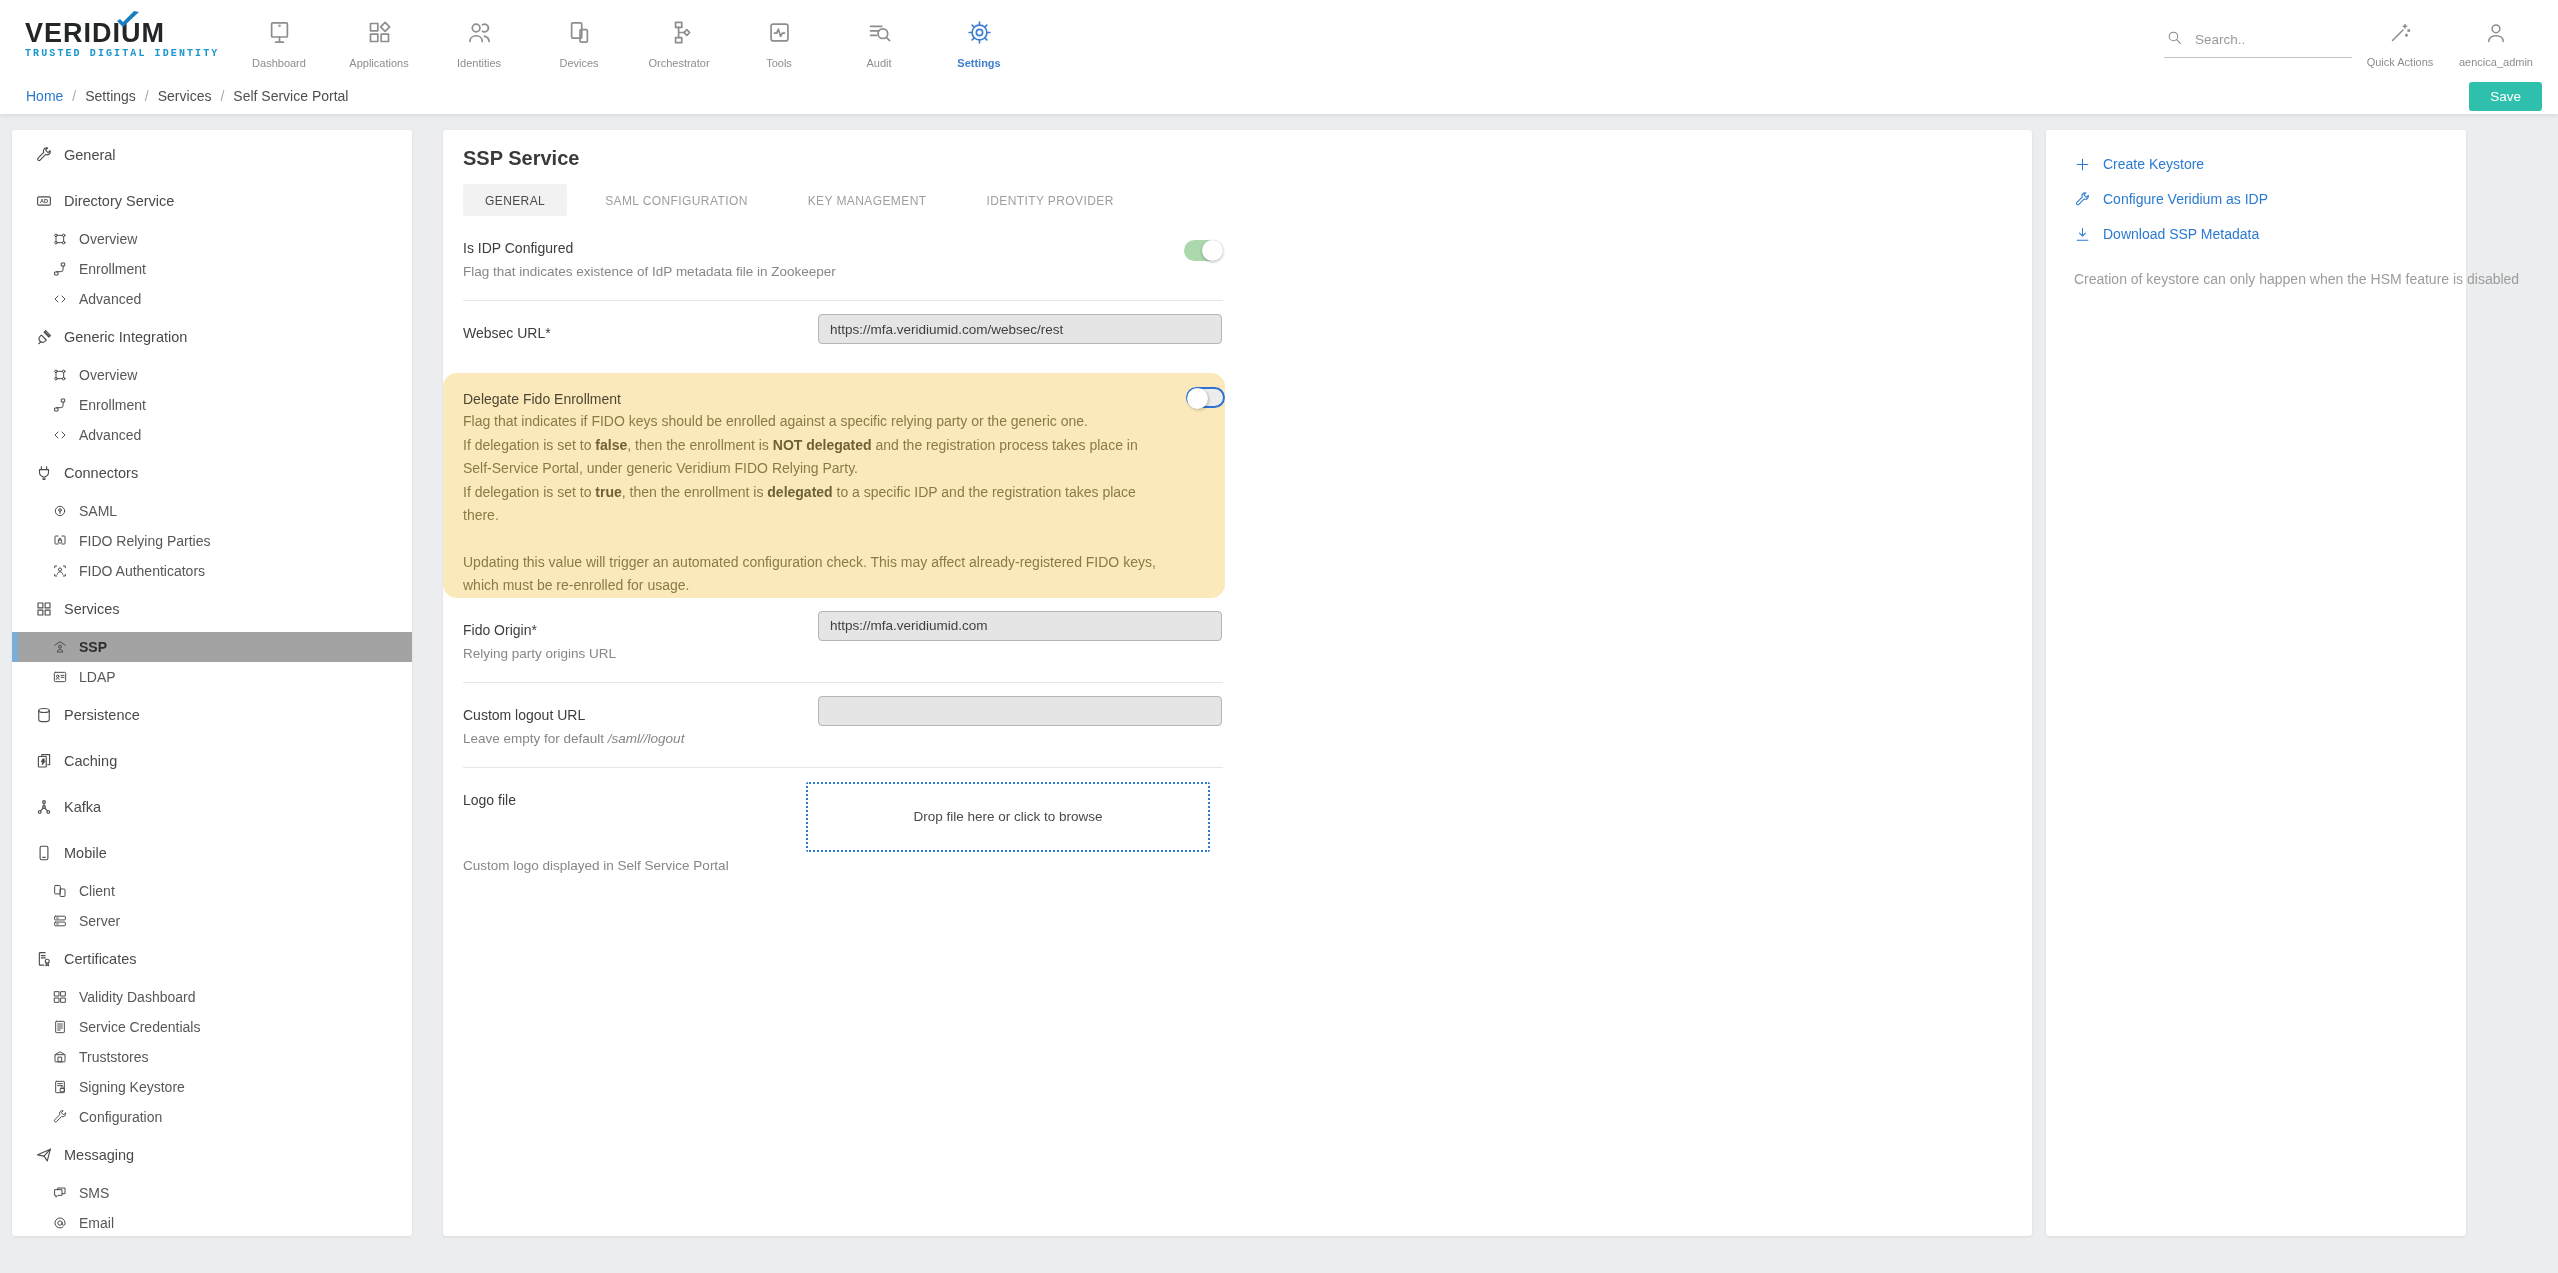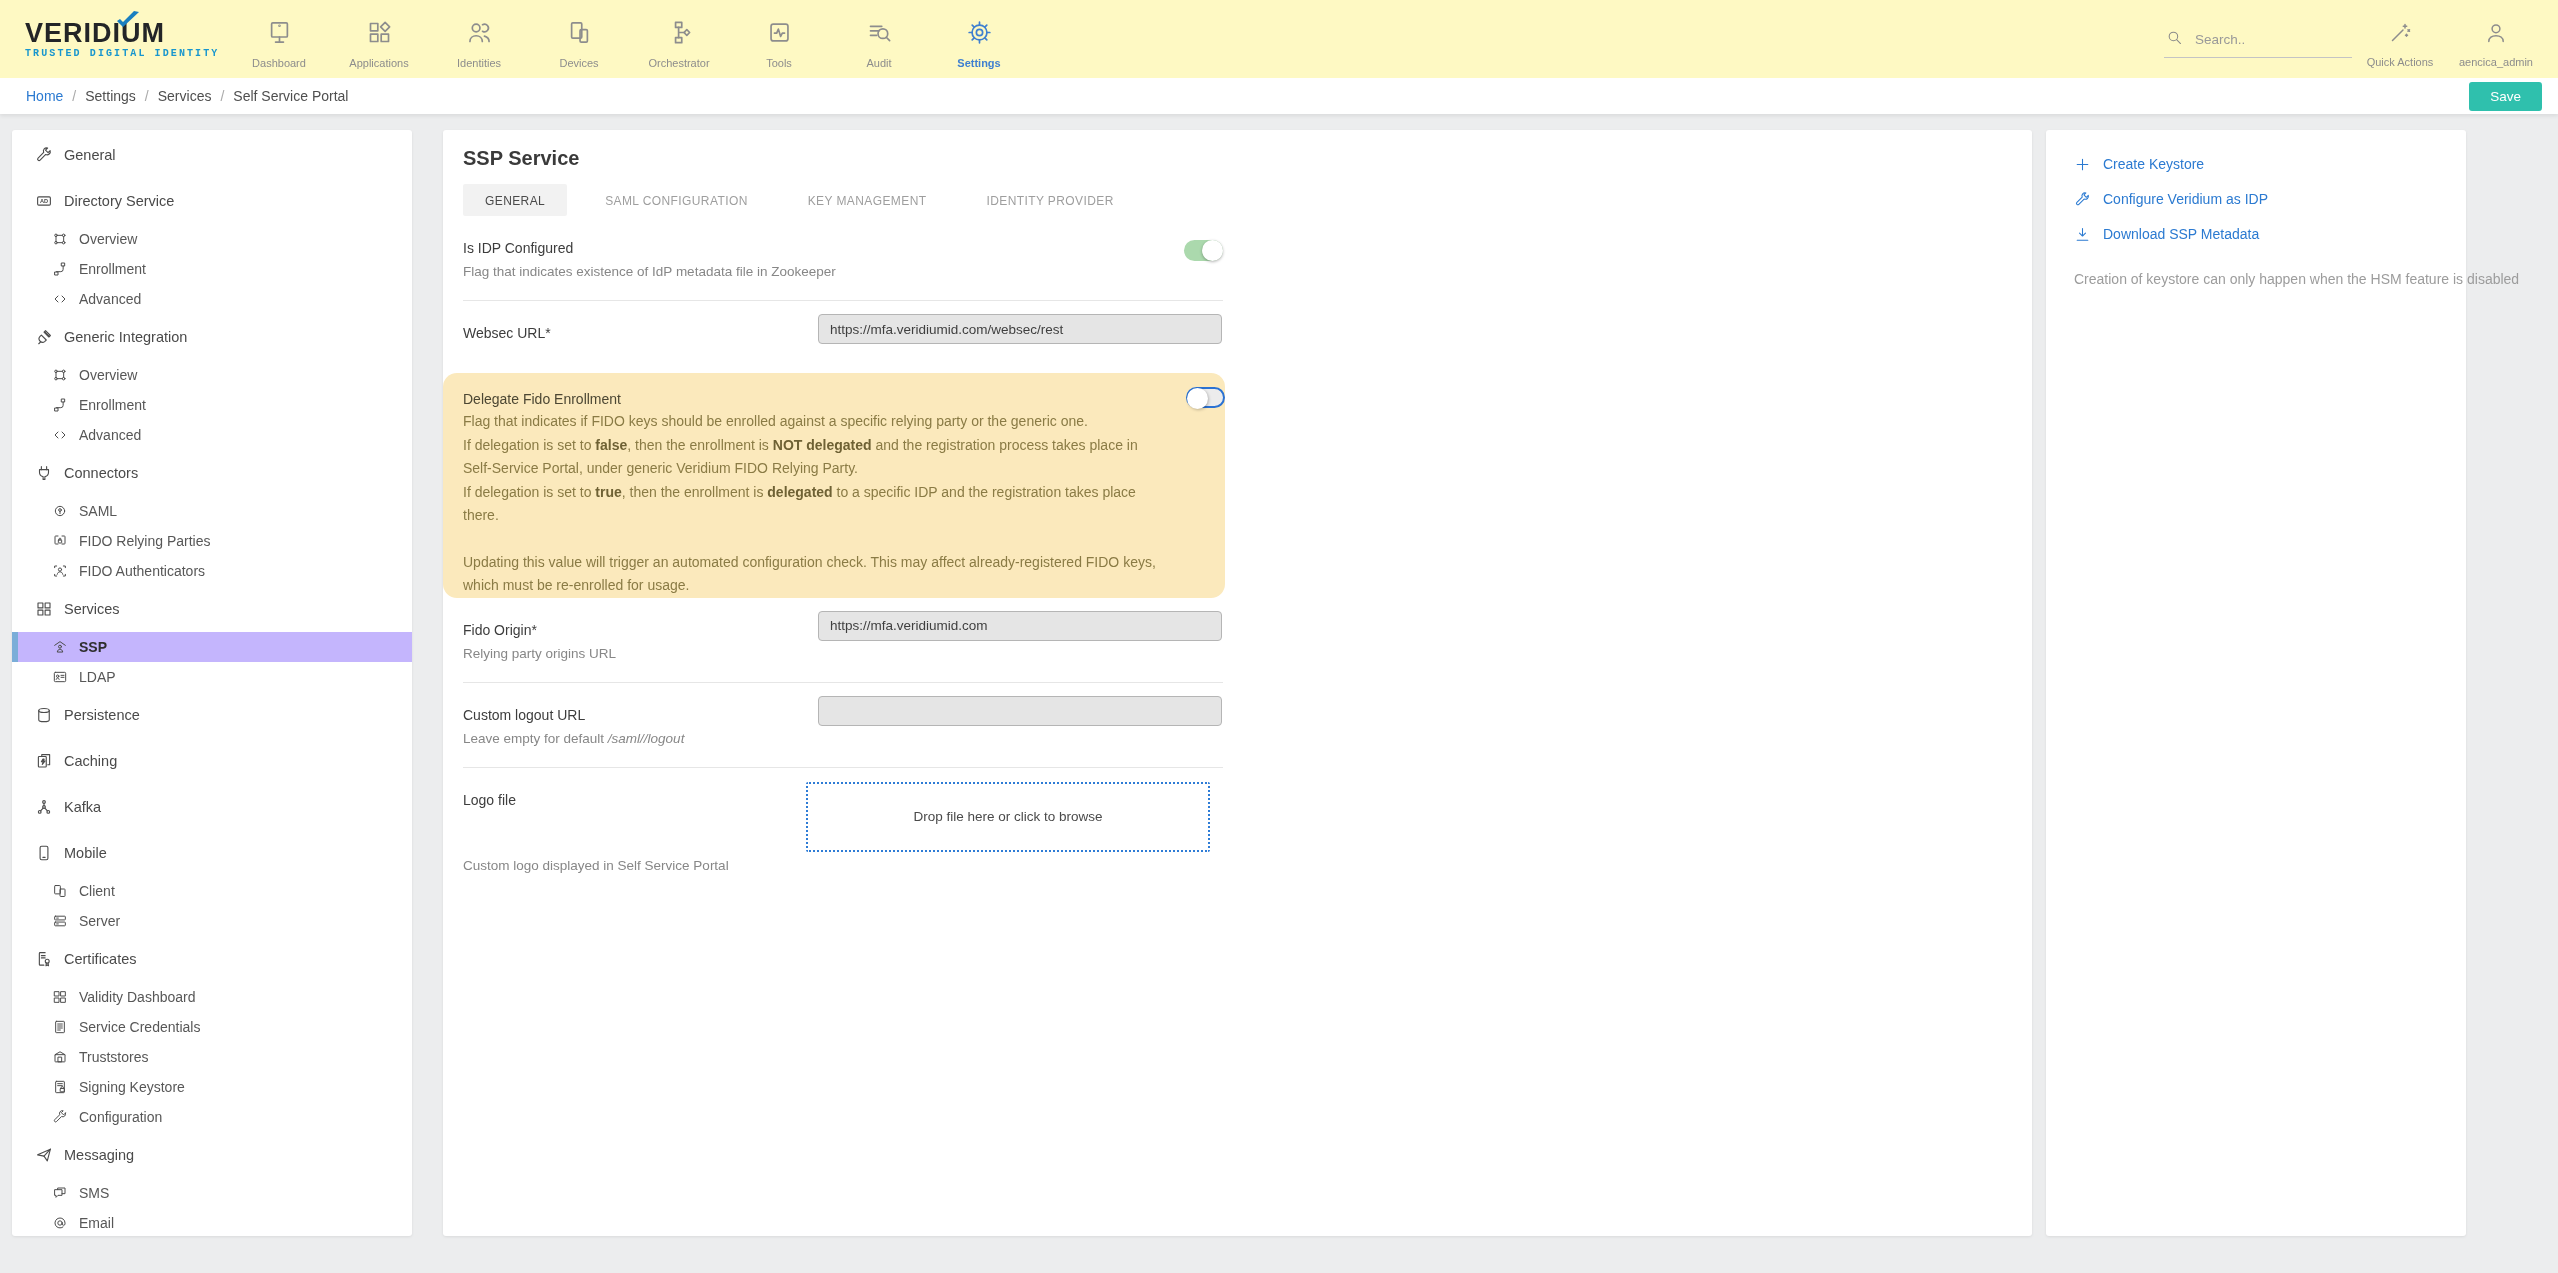--- a/index.html
+++ b/index.html
@@ -1,20 +1,20 @@
 <!DOCTYPE html>
 <html><head>
 <meta charset="utf-8">
 <style>
   * { margin:0; padding:0; box-sizing:border-box; }
   html,body { width:2558px; height:1273px; }
   body { font-family:"Liberation Sans", sans-serif; background:#ecedee; position:relative; overflow:hidden; color:#444; }
 
   
-  .topbar { height:78px; background:#fef9c3; display:flex; align-items:center; position:relative; z-index:3; }
+  .topbar { height:78px; background:#ffffff; display:flex; align-items:center; position:relative; z-index:3; }
   .logo { position:relative; width:212px; margin-left:25px; cursor:pointer; }
   .logo-word { font-size:27px; font-weight:700; letter-spacing:1px; color:#232527; line-height:27px; }
   .logo-check { position:absolute; left:88px; top:-9px; }
   .logo-tag { font-size:10px; font-weight:700; letter-spacing:2.1px; color:#1896ce; margin-top:1px;font-family:Liberation Mono, monospace; }
   .top-nav { display:flex; margin-left:-8px; }
   .nav-item { width:100px; display:flex; flex-direction:column; align-items:center; padding-top:10px; color:#8d8d8d; cursor:pointer; }
   .nav-item .icon svg { width:27px; height:27px; }
   .nav-label { font-size:11px; margin-top:7px; }
   .nav-item.active { color:#3e7fd0; }
   .nav-item.active .nav-label { font-weight:700; }
@@ -40,21 +40,21 @@
 
   
   .sidebar { width:400px; padding-top:2px; overflow:hidden; }
   .side-item { display:flex; align-items:center; cursor:pointer; }
   .side-item.lvl0 { height:46px; padding-left:23px; font-size:14.5px; color:#4a4a4a; }
   .side-item.lvl1 { height:30px; padding-left:40px; font-size:14px; color:#575757; }
   .side-item .icon { display:flex; color:#4c4c4c; }
   .side-item.lvl0 .icon svg { width:18px; height:18px; }
   .side-item.lvl1 .icon svg { width:16px; height:16px; }
   .side-label { margin-left:11px; }
-  .side-item.active { background:#c4b5fd; border-left:6px solid #7aadd8; padding-left:34px; }
+  .side-item.active { background:#a3a3a3; border-left:6px solid #7aadd8; padding-left:34px; }
   .side-item.active .side-label { font-weight:700; color:#2e2e2e; }
 
   .gap1 { width:31px; } .gap2 { width:14px; }
 
   
   .main-card { width:1589px; padding:16px 0 0 20px; position:relative; }
   .page-title { font-size:20px; font-weight:700; color:#3a3a3a; line-height:24px; }
   .tabs { display:flex; margin-top:14px; }
   .tab { font-size:12px; letter-spacing:0.4px; color:#9e9e9e; padding:10px 22px; height:32px; cursor:pointer; white-space:nowrap; margin-right:16px; }
   .tab.active { background:#f2f2f2; color:#4a4a4a; border-radius:2px; }

